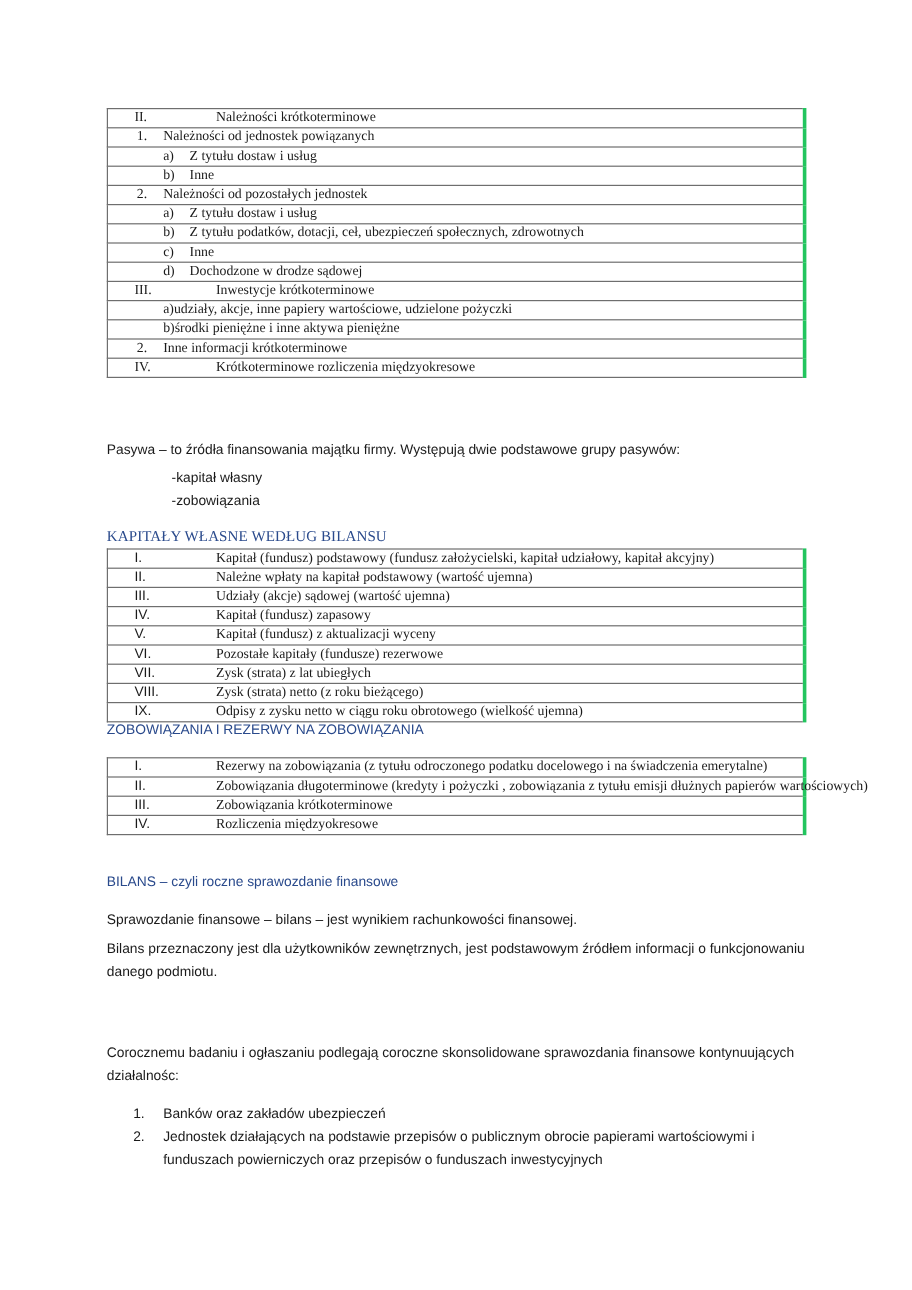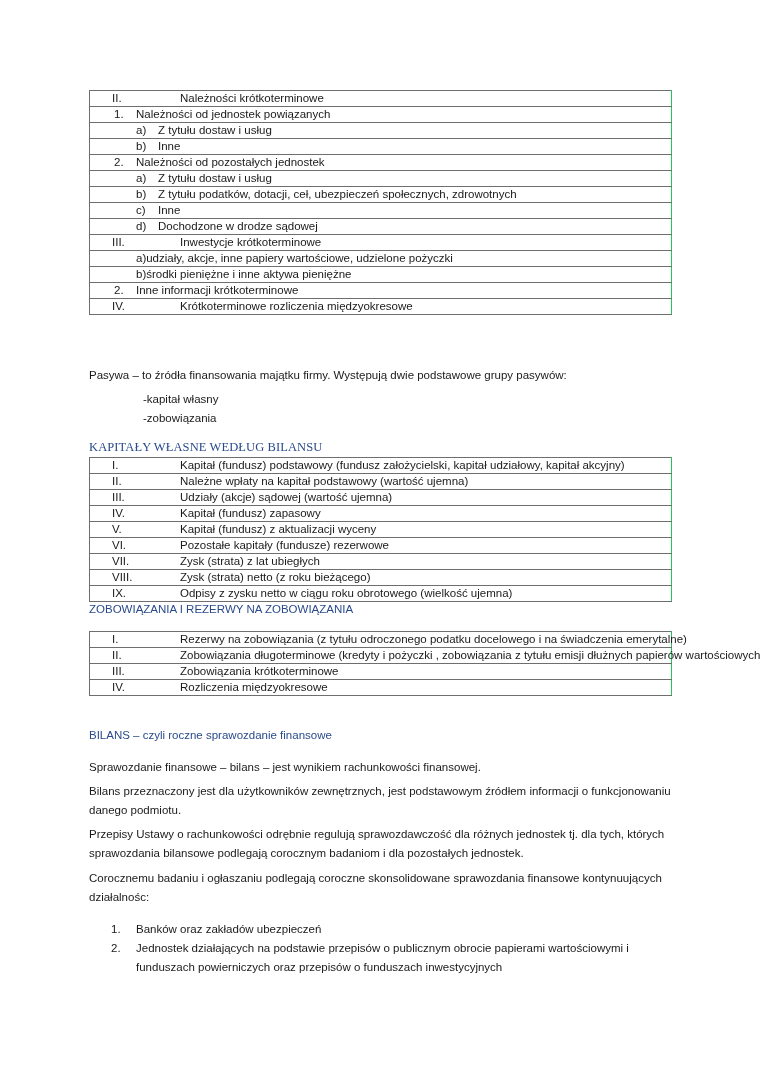--- a/index.html
+++ b/index.html
@@ -12,21 +12,21 @@
     table.grid {
       position: absolute; left: 89px; width: 583px;
       border-collapse: collapse; table-layout: fixed;
     }
     table.grid td {
       border-top: 1px solid #6e6e6e; border-bottom: 1px solid #6e6e6e;
       padding: 0; height: 15px; line-height: 15px; vertical-align: top;
       white-space: nowrap;
     }
     table.grid tr td:first-child { border-left: 1px solid #6e6e6e; }
-    table.grid tr td:last-child { border-right: 1px solid #22c55e; }
+    table.grid tr td:last-child { border-right: 3px solid #22c55e; font-family: Liberation Serif, serif; }
     
     .t1 td .lvl-roman-num { display: inline-block; width: 28px; padding-left: 22px; text-align: left; }
     .t1 td .lvl-roman-txt { padding-left: 40px; }
     .t1 td .lvl-arabic-num { display: inline-block; width: 22px; padding-left: 24px; text-align: left; }
     .t1 td .lvl-letter-num { display: inline-block; width: 22px; padding-left: 46px; text-align: left; }
     .t1 td .lvl-free { padding-left: 46px; }
     .t1 td { padding-left: 0; }
 
     .t2 td.c1, .t3 td.c1 { width: 68px; padding-left: 22px; text-align: left; }
     .t3 td { white-space: normal; }
@@ -163,21 +163,20 @@
           <td class="c1">IV.</td>
           <td class="c2">Rozliczenia międzyokresowe</td>
         </tr>
       </tbody>
   </table>
 
   <div class="heading" style="top:729px;">BILANS – czyli roczne sprawozdanie finansowe</div>
 
   <div class="para" style="top:758px;">Sprawozdanie finansowe – bilans – jest wynikiem rachunkowości finansowej.</div>
   <div class="para" style="top:782px;">Bilans przeznaczony jest dla użytkowników zewnętrznych, jest podstawowym źródłem informacji o funkcjonowaniu danego podmiotu.</div>
-  <div class="para" style="top:825px;">Przepisy Ustawy o rachunkowości odrębnie regulują sprawozdawczość dla różnych jednostek tj. dla tych, których sprawozdania bilansowe podlegają corocznym badaniom i dla pozostałych jednostek.</div>
   <div class="para" style="top:869px;">Corocznemu badaniu i ogłaszaniu podlegają coroczne skonsolidowane sprawozdania finansowe kontynuujących działalnośc:</div>
 
   <div class="olist" style="top:920px;">
     <div class="li">
       <span class="n">1.</span>
       <span class="t">Banków oraz zakładów ubezpieczeń</span>
     </div>
     <div class="li">
       <span class="n">2.</span>
       <span class="t">Jednostek działających na podstawie przepisów o publicznym obrocie papierami wartościowymi i funduszach powierniczych oraz przepisów o funduszach inwestycyjnych</span>

